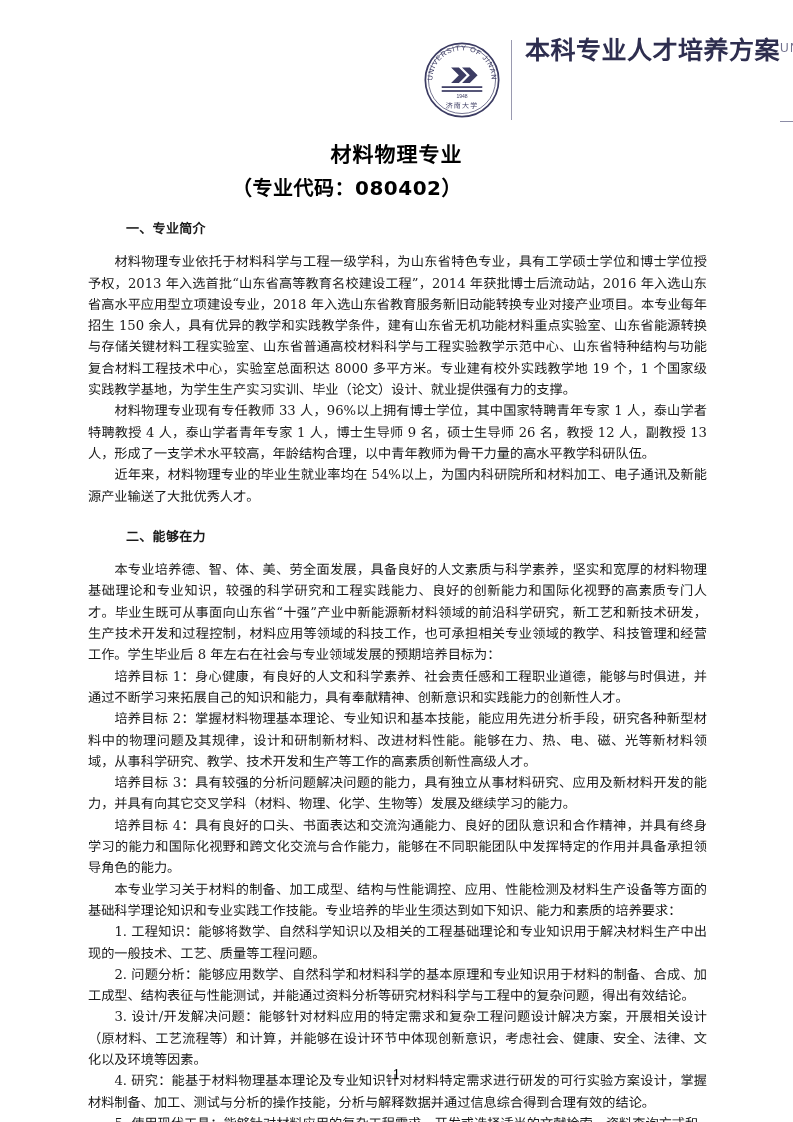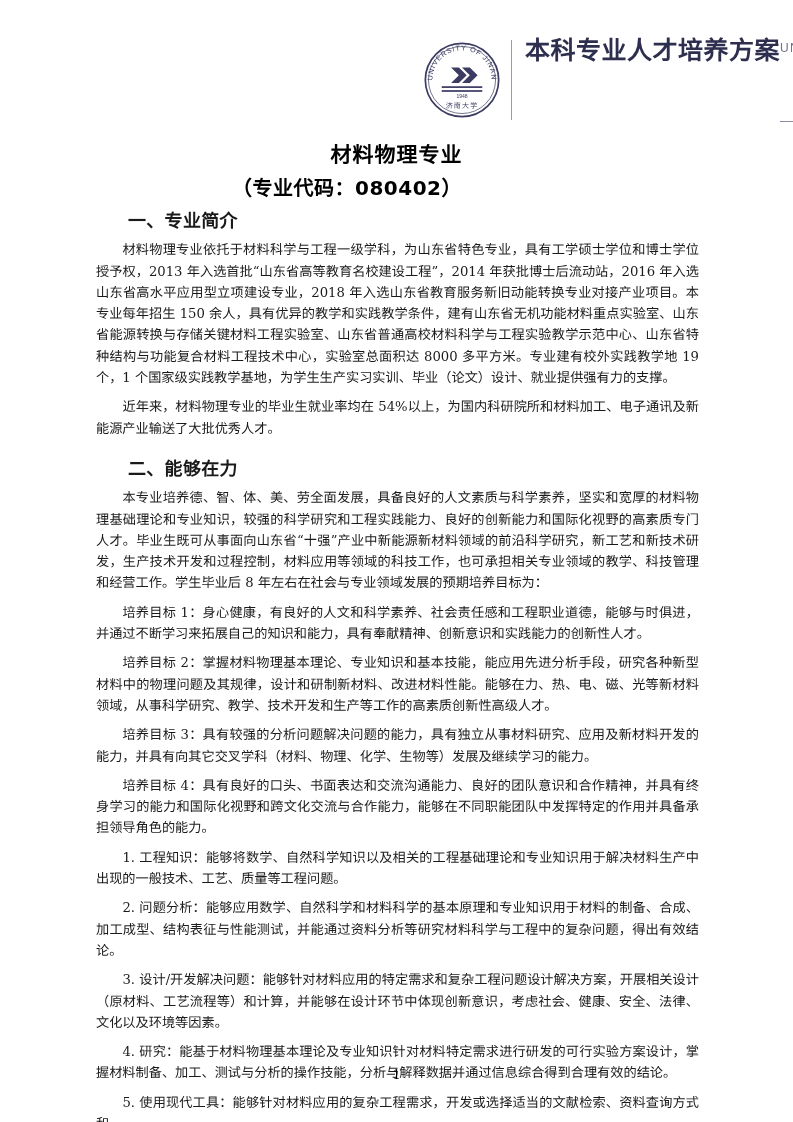--- a/index.html
+++ b/index.html
@@ -120,32 +120,32 @@
     width: 619px;
     font-size: 13.2px;
     line-height: 21.3px;
     text-align: justify;
     text-justify: inter-ideograph;
   }
 
   .section-heading {
     font-family: "DejaVu Sans", "Liberation Sans", sans-serif;
     font-weight: bold;
-    font-size: 18px;
+    font-size: 13px;
     line-height: 21.3px;
-    margin: 4px;
+    margin: 12px;
     text-indent: 2em;
     letter-spacing: 0.3px;
   }
   .section-heading.spaced {
     margin-top: 19px;
   }
 
   p.para {
-    margin: 8px;
+    margin: 0;
     text-indent: 2em;
   }
   p.para.numbered {
     text-indent: 2em;
   }
 </style>
 </head>
 <body>
 
 <div class="page">
@@ -185,29 +185,31 @@
     <div class="masthead-divider-right"></div>
   </div>
 
   <div class="doc-title">材料物理专业</div>
   <div class="doc-subtitle">（专业代码：080402）</div>
 
   <div class="content">
 
     <div class="section-heading">一、专业简介</div>
     <p class="para">材料物理专业依托于材料科学与工程一级学科，为山东省特色专业，具有工学硕士学位和博士学位授予权，2013 年入选首批“山东省高等教育名校建设工程”，2014 年获批博士后流动站，2016 年入选山东省高水平应用型立项建设专业，2018 年入选山东省教育服务新旧动能转换专业对接产业项目。本专业每年招生 150 余人，具有优异的教学和实践教学条件，建有山东省无机功能材料重点实验室、山东省能源转换与存储关键材料工程实验室、山东省普通高校材料科学与工程实验教学示范中心、山东省特种结构与功能复合材料工程技术中心，实验室总面积达 8000 多平方米。专业建有校外实践教学地 19 个，1 个国家级实践教学基地，为学生生产实习实训、毕业（论文）设计、就业提供强有力的支撑。</p>
+    <p class="para">材料物理专业现有专任教师 33 人，96%以上拥有博士学位，其中国家特聘青年专家 1 人，泰山学者特聘教授 4 人，泰山学者青年专家 1 人，博士生导师 9 名，硕士生导师 26 名，教授 12 人，副教授 13 人，形成了一支学术水平较高，年龄结构合理，以中青年教师为骨干力量的高水平教学科研队伍。</p>
     <p class="para">近年来，材料物理专业的毕业生就业率均在 54%以上，为国内科研院所和材料加工、电子通讯及新能源产业输送了大批优秀人才。</p>
 
     <div class="section-heading spaced">二、能够在力</div>
     <p class="para">本专业培养德、智、体、美、劳全面发展，具备良好的人文素质与科学素养，坚实和宽厚的材料物理基础理论和专业知识，较强的科学研究和工程实践能力、良好的创新能力和国际化视野的高素质专门人才。毕业生既可从事面向山东省“十强”产业中新能源新材料领域的前沿科学研究，新工艺和新技术研发，生产技术开发和过程控制，材料应用等领域的科技工作，也可承担相关专业领域的教学、科技管理和经营工作。学生毕业后 8 年左右在社会与专业领域发展的预期培养目标为：</p>
     <p class="para">培养目标 1：身心健康，有良好的人文和科学素养、社会责任感和工程职业道德，能够与时俱进，并通过不断学习来拓展自己的知识和能力，具有奉献精神、创新意识和实践能力的创新性人才。</p>
     <p class="para">培养目标 2：掌握材料物理基本理论、专业知识和基本技能，能应用先进分析手段，研究各种新型材料中的物理问题及其规律，设计和研制新材料、改进材料性能。能够在力、热、电、磁、光等新材料领域，从事科学研究、教学、技术开发和生产等工作的高素质创新性高级人才。</p>
     <p class="para">培养目标 3：具有较强的分析问题解决问题的能力，具有独立从事材料研究、应用及新材料开发的能力，并具有向其它交叉学科（材料、物理、化学、生物等）发展及继续学习的能力。</p>
     <p class="para">培养目标 4：具有良好的口头、书面表达和交流沟通能力、良好的团队意识和合作精神，并具有终身学习的能力和国际化视野和跨文化交流与合作能力，能够在不同职能团队中发挥特定的作用并具备承担领导角色的能力。</p>
 
+    <p class="para">本专业学习关于材料的制备、加工成型、结构与性能调控、应用、性能检测及材料生产设备等方面的基础科学理论知识和专业实践工作技能。专业培养的毕业生须达到如下知识、能力和素质的培养要求：</p>
     <p class="para numbered">1. 工程知识：能够将数学、自然科学知识以及相关的工程基础理论和专业知识用于解决材料生产中出现的一般技术、工艺、质量等工程问题。</p>
     <p class="para numbered">2. 问题分析：能够应用数学、自然科学和材料科学的基本原理和专业知识用于材料的制备、合成、加工成型、结构表征与性能测试，并能通过资料分析等研究材料科学与工程中的复杂问题，得出有效结论。</p>
     <p class="para numbered">3. 设计/开发解决问题：能够针对材料应用的特定需求和复杂工程问题设计解决方案，开展相关设计（原材料、工艺流程等）和计算，并能够在设计环节中体现创新意识，考虑社会、健康、安全、法律、文化以及环境等因素。</p>
     <p class="para numbered">4. 研究：能基于材料物理基本理论及专业知识针对材料特定需求进行研发的可行实验方案设计，掌握材料制备、加工、测试与分析的操作技能，分析与解释数据并通过信息综合得到合理有效的结论。</p>
     <p class="para numbered">5. 使用现代工具：能够针对材料应用的复杂工程需求，开发或选择适当的文献检索、资料查询方式和</p>
   </div>
 
   <div style="position:absolute; top:1068px; left:0; width:793px; text-align:center; font-size:12px; font-family:'DejaVu Serif', serif; color:#000;">1</div>
 
 </div>

